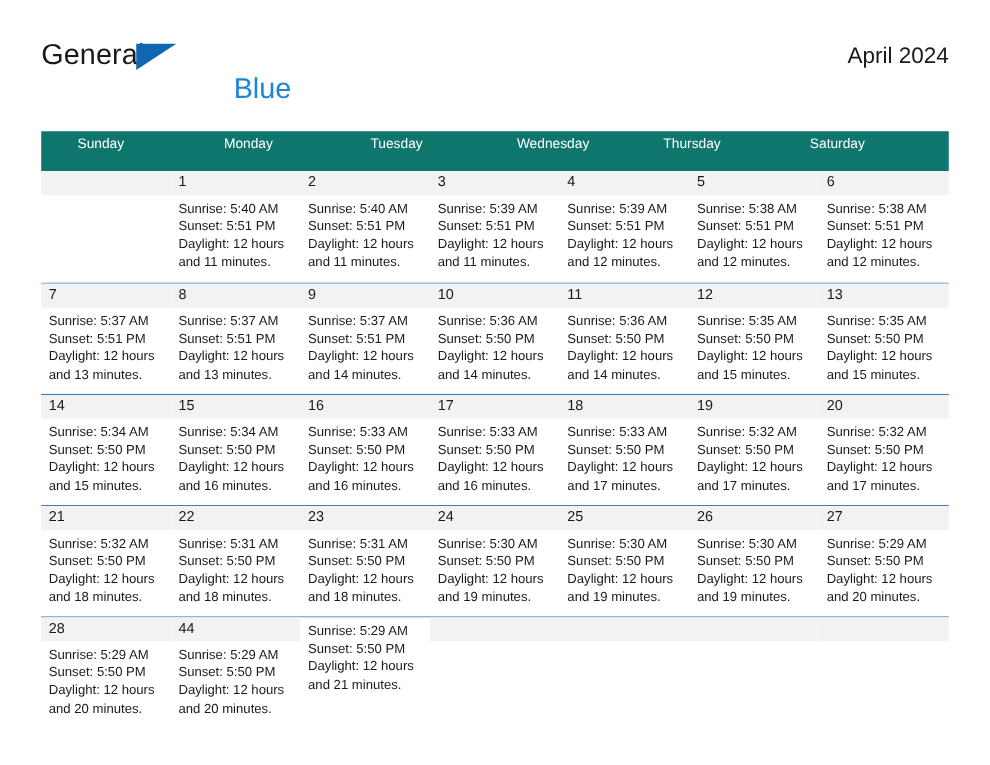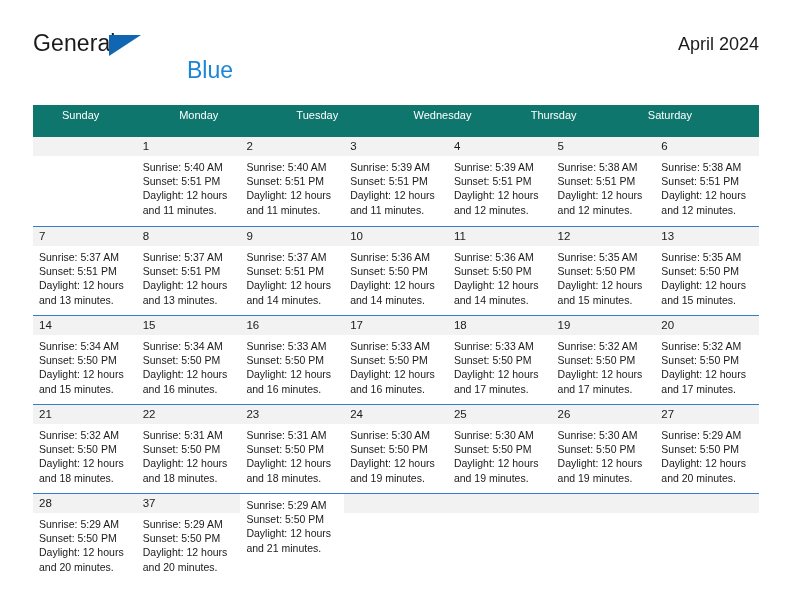--- a/index.html
+++ b/index.html
@@ -450,21 +450,21 @@
       <div class="day">
         <div class="day-number">28</div>
         <div class="day-body">
           <div class="day-line">Sunrise: 5:29 AM</div>
           <div class="day-line">Sunset: 5:50 PM</div>
           <div class="day-line">Daylight: 12 hours</div>
           <div class="day-line">and 20 minutes.</div>
         </div>
       </div>
       <div class="day">
-        <div class="day-number">37</div>
+        <div class="day-number">44</div>
         <div class="day-body">
           <div class="day-line">Sunrise: 5:29 AM</div>
           <div class="day-line">Sunset: 5:50 PM</div>
           <div class="day-line">Daylight: 12 hours</div>
           <div class="day-line">and 20 minutes.</div>
         </div>
       </div>
       <div class="day">
         <div class="day-body">
           <div class="day-line">Sunrise: 5:29 AM</div>

